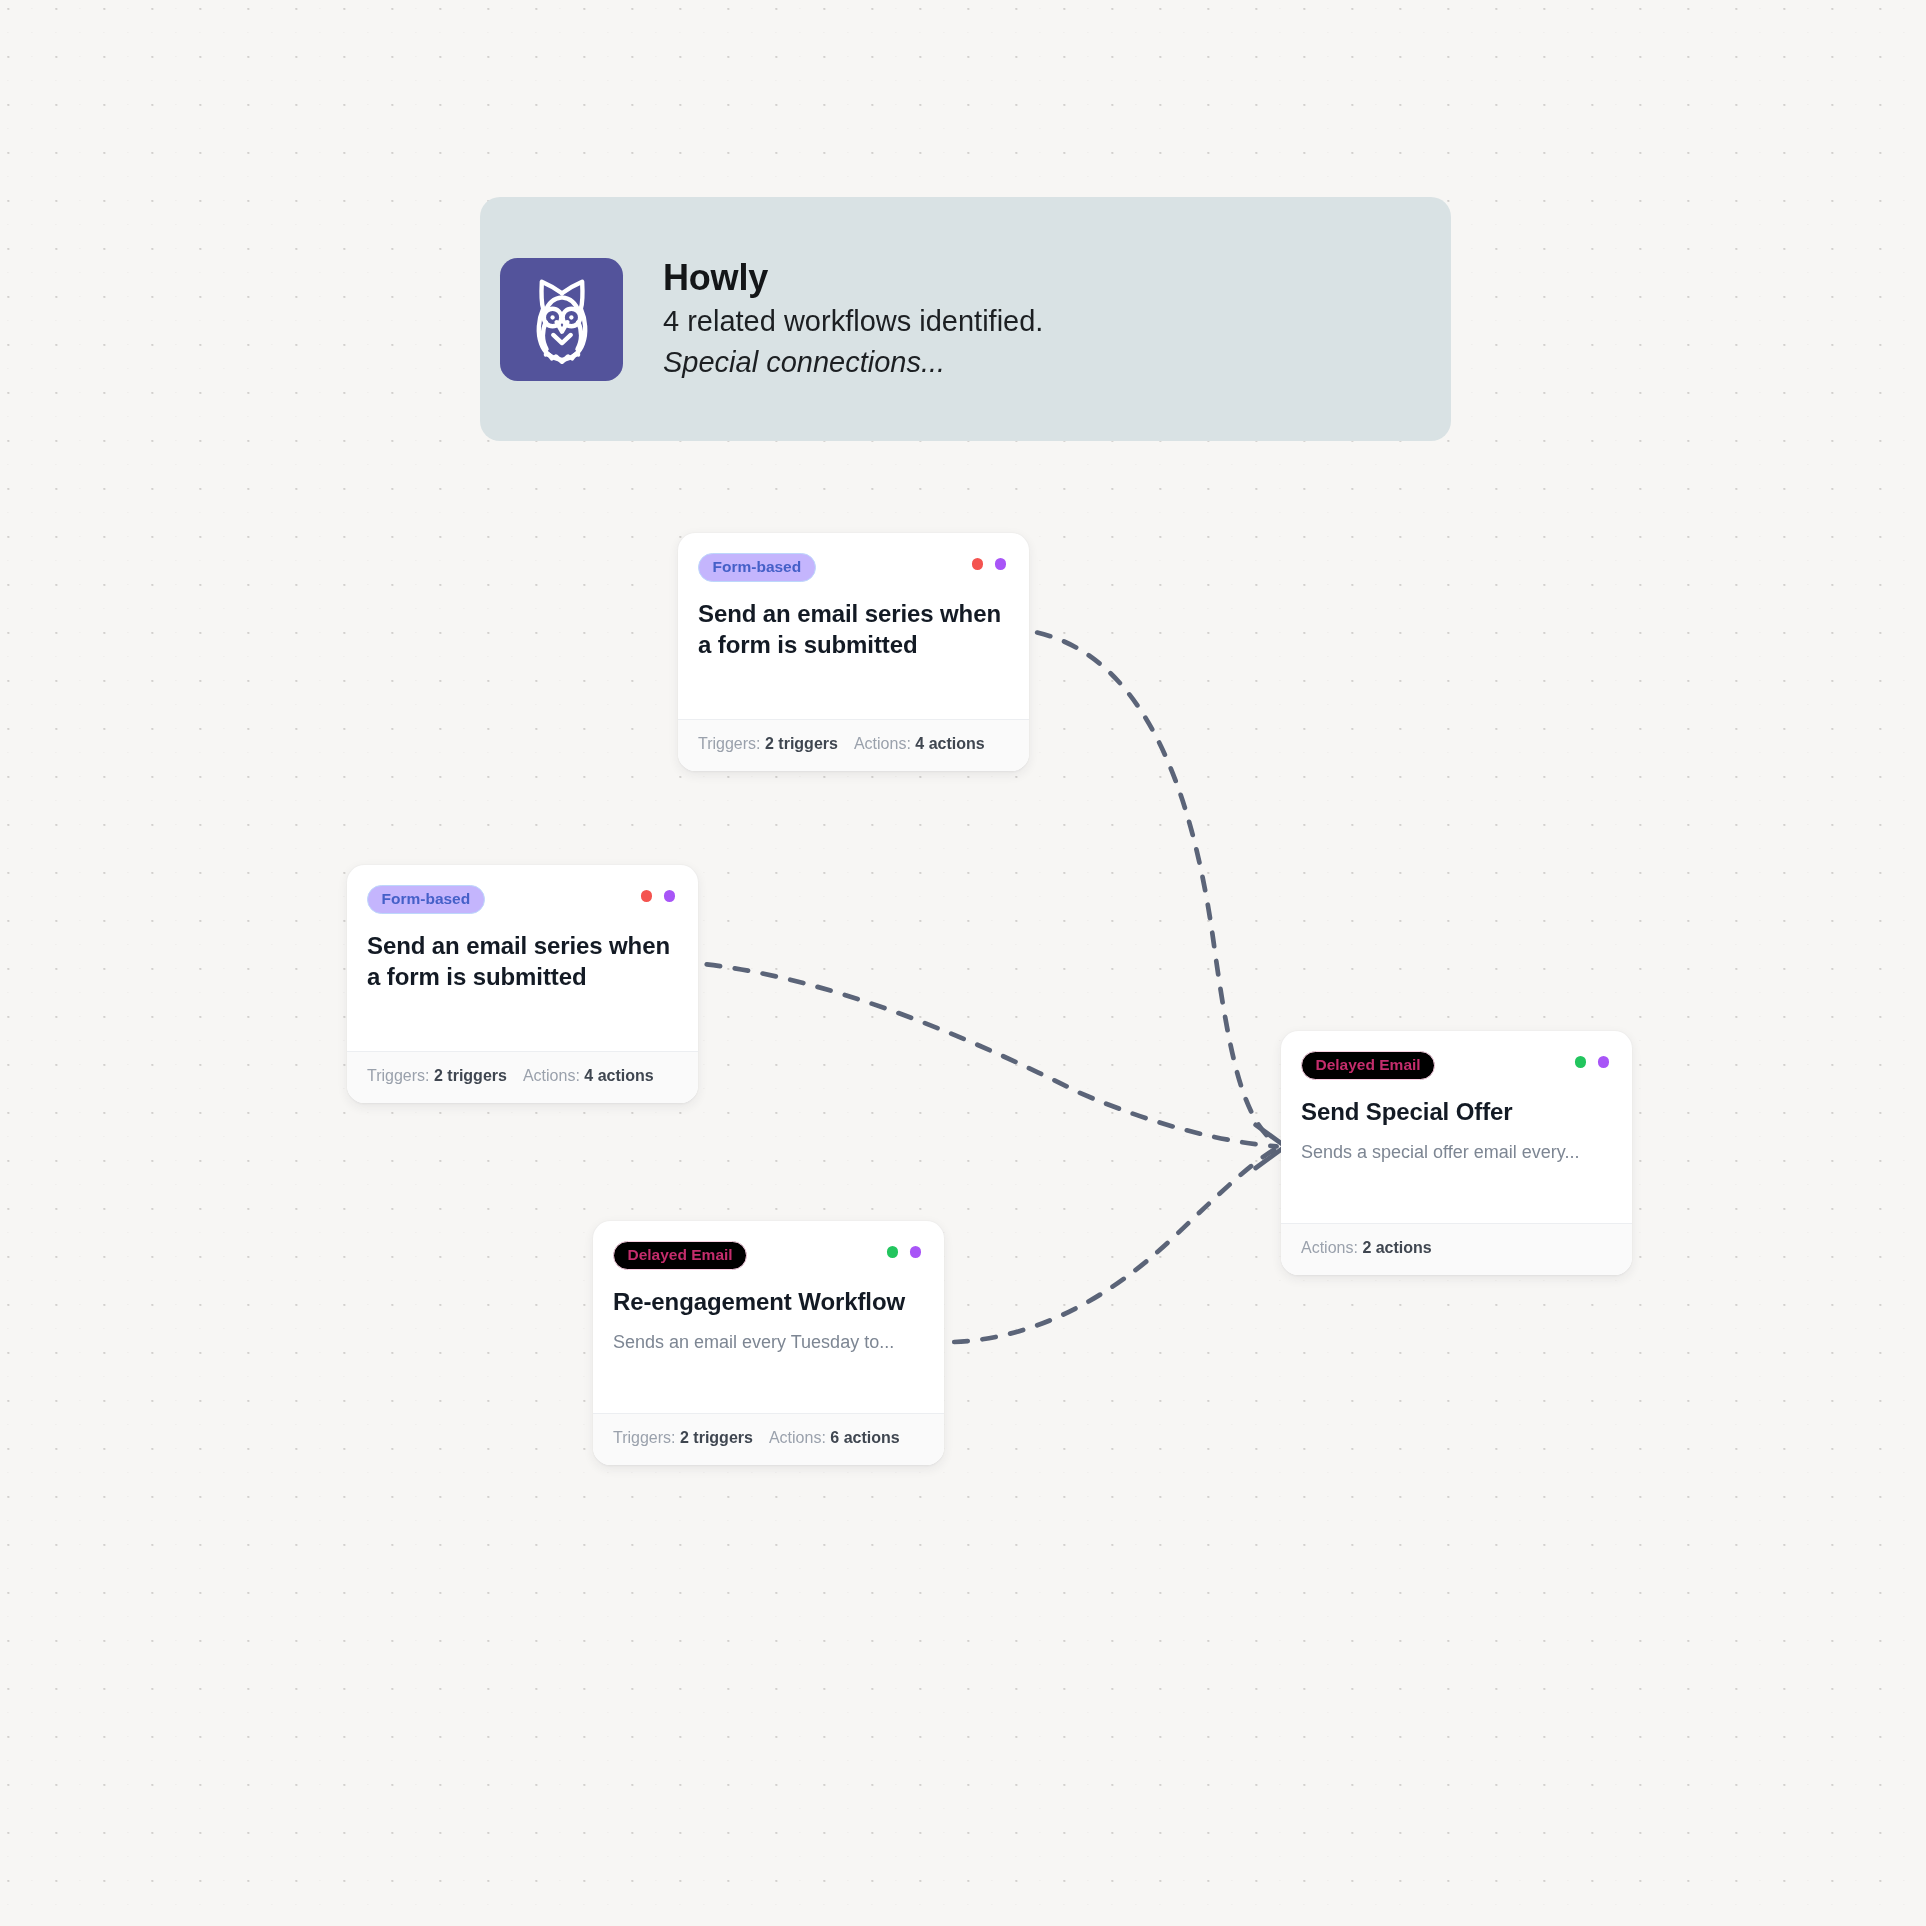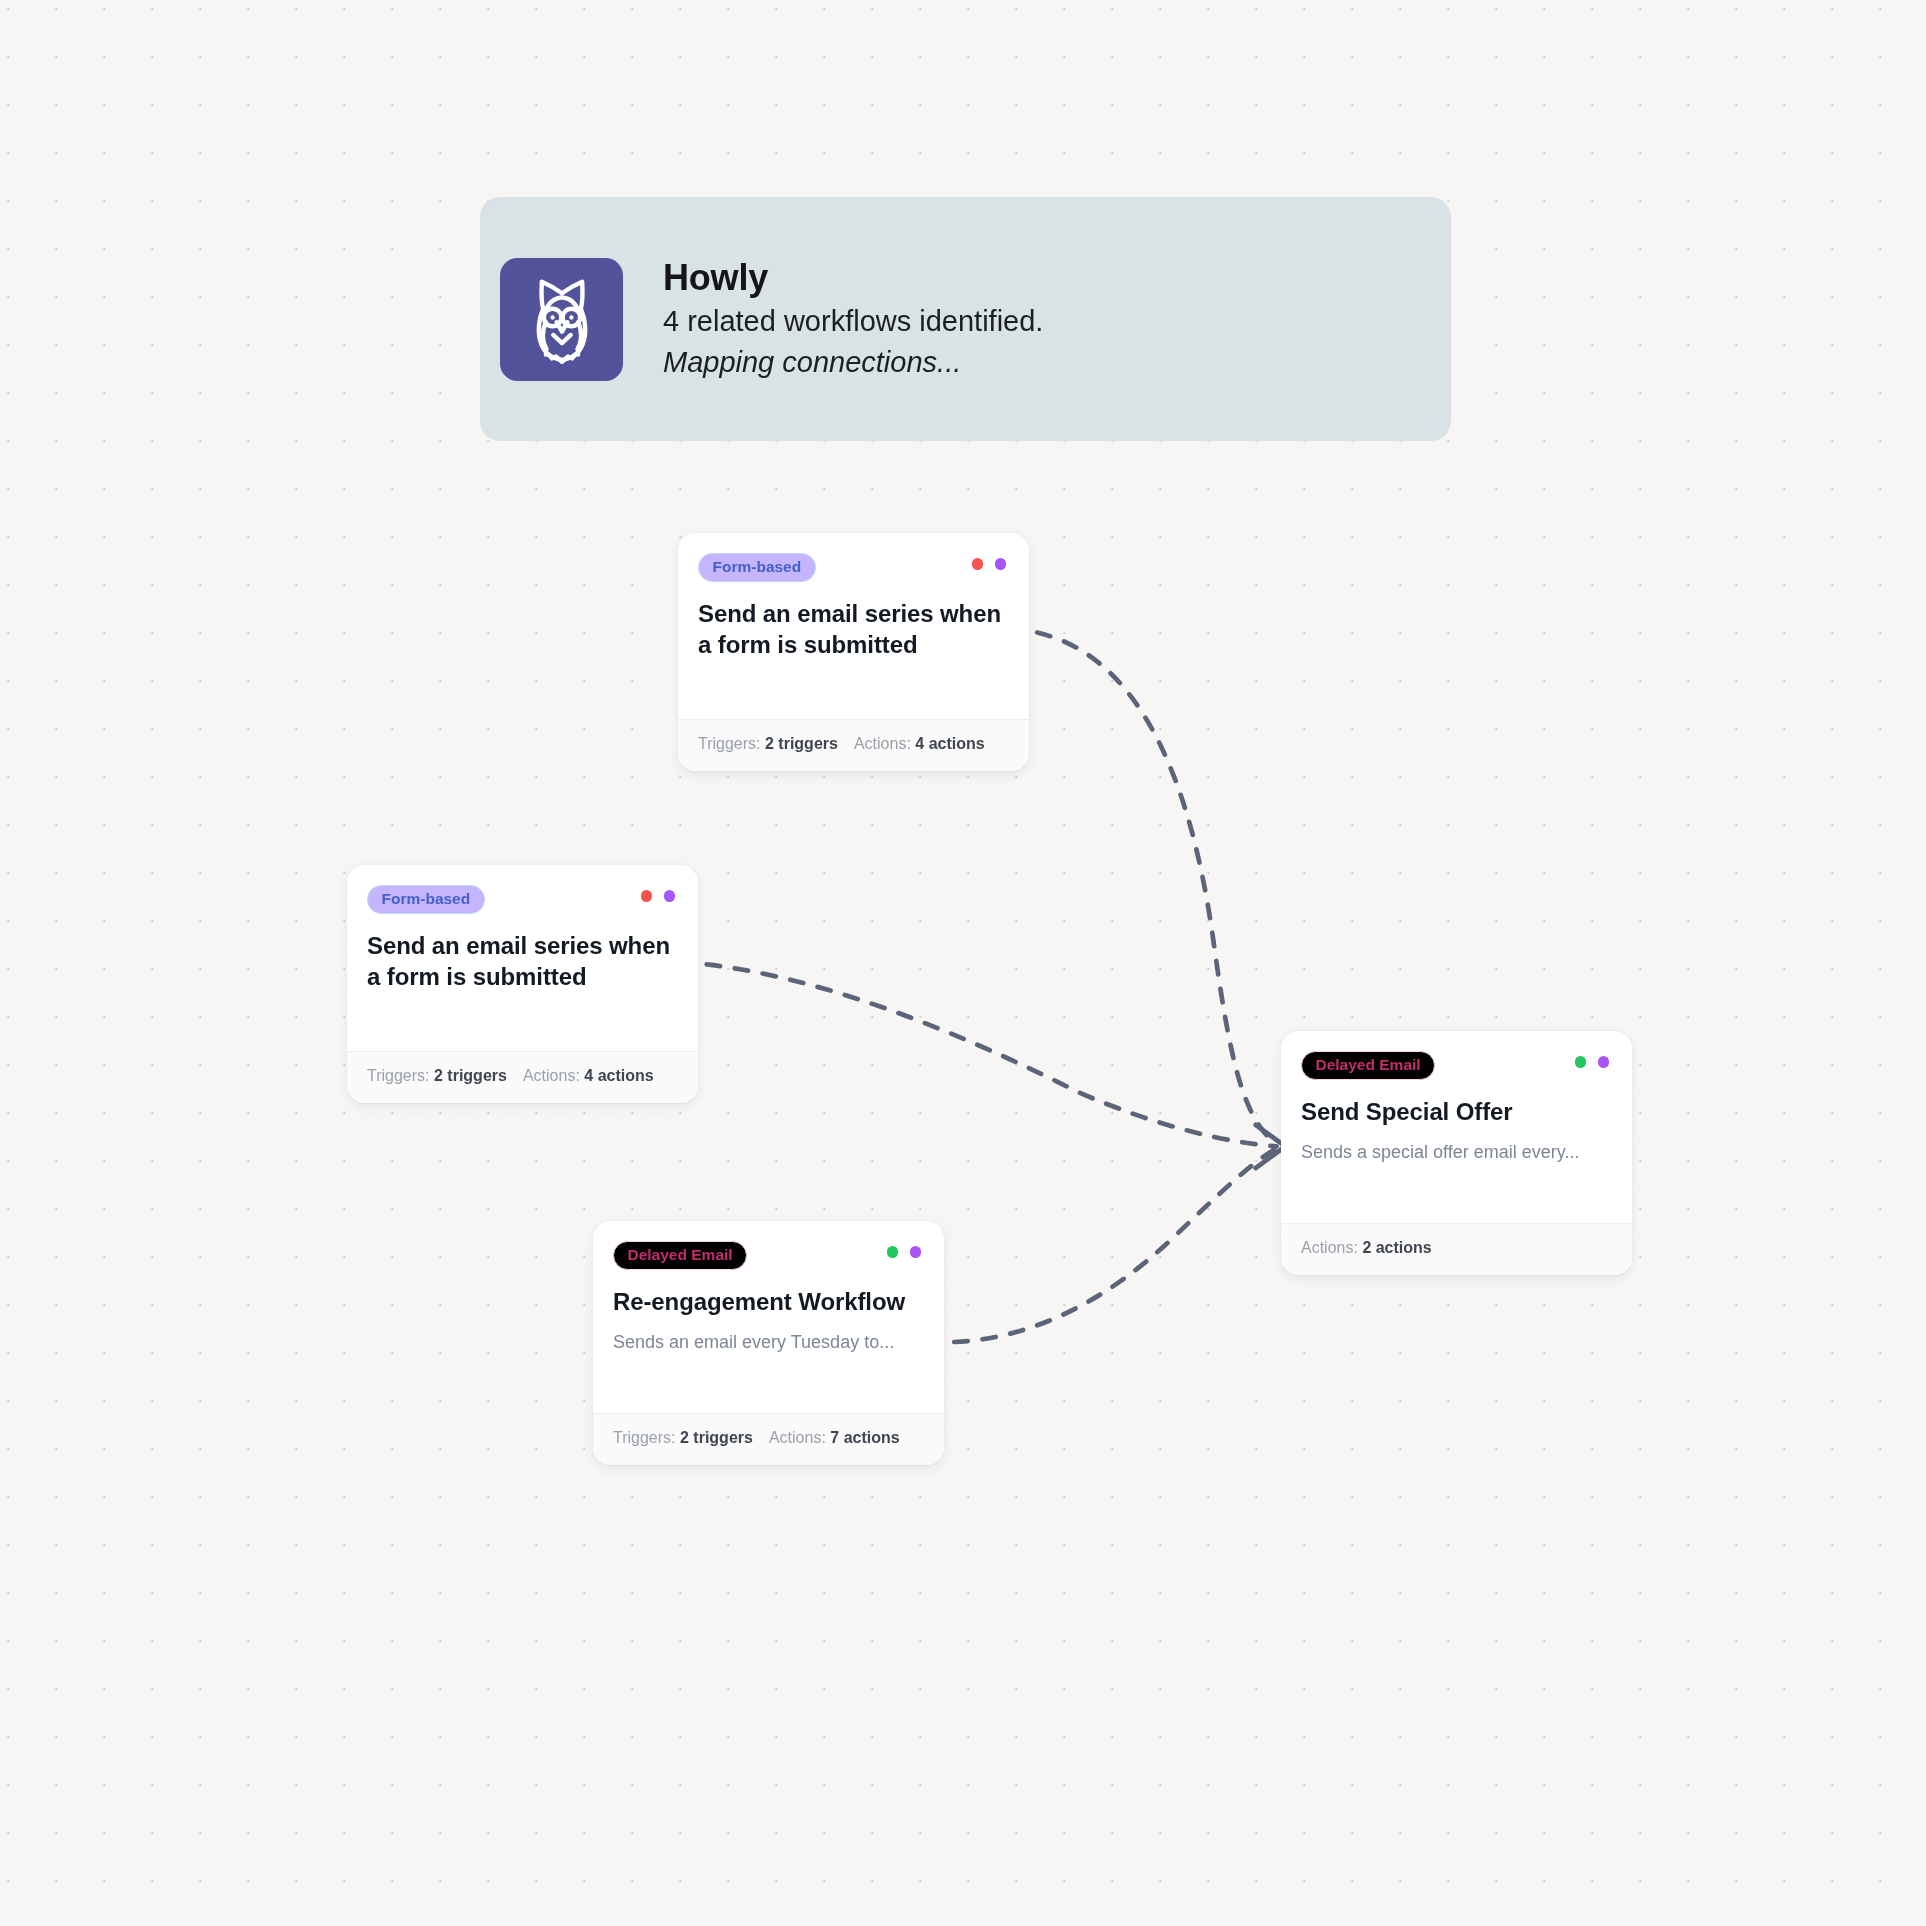--- a/index.html
+++ b/index.html
@@ -227,21 +227,21 @@
         <path d="M48 89 L61 101 L74 89"></path>
 
         <path d="M46 124 C 43 119, 40 117, 37 118"></path>
         <path d="M76 124 C 79 119, 82 117, 85 118"></path>
         <path d="M52 121 L61 129 L70 121"></path>
       </svg>
     </div>
     <div id="banner-text">
       <div id="banner-title">Howly</div>
       <div id="banner-sub">4 related workflows identified.</div>
-      <div id="banner-status">Mapping connections...</div>
+      <div id="banner-status">Special connections...</div>
     </div>
   </div>
 
   <div class="card" id="card-1">
     <div class="card-body">
       <div class="card-top">
         <span class="badge form">Form-based</span>
         <span class="dots">
           <span class="dot red"></span>
           <span class="dot purple"></span>
@@ -296,21 +296,21 @@
       <div class="card-title">Re-engagement Workflow</div>
       <div class="card-desc">Sends an email every Tuesday to...</div>
     </div>
     <div class="card-footer">
       <span class="stat">
         <span>Triggers:</span>
         <b>2 triggers</b>
       </span>
       <span class="stat">
         <span>Actions:</span>
-        <b>7 actions</b>
+        <b>6 actions</b>
       </span>
     </div>
   </div>
 
   <div class="card" id="card-4">
     <div class="card-body">
       <div class="card-top">
         <span class="badge delayed">Delayed Email</span>
         <span class="dots">
           <span class="dot green"></span>

